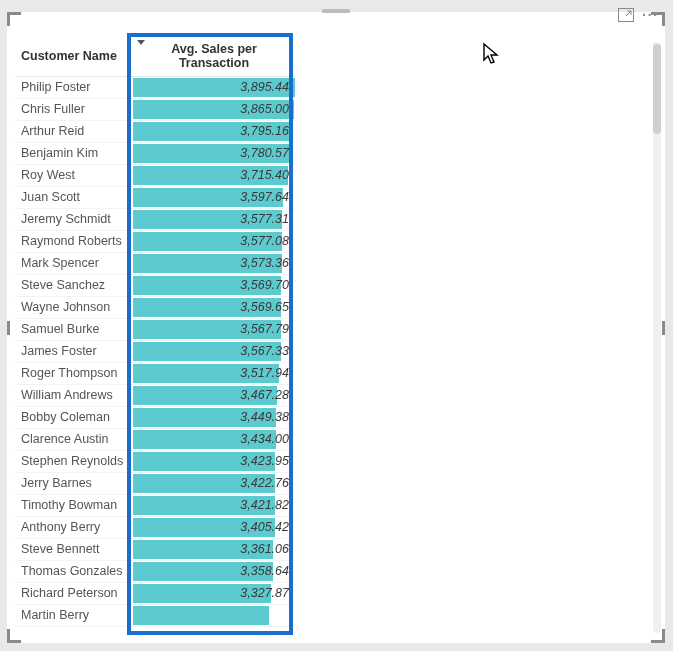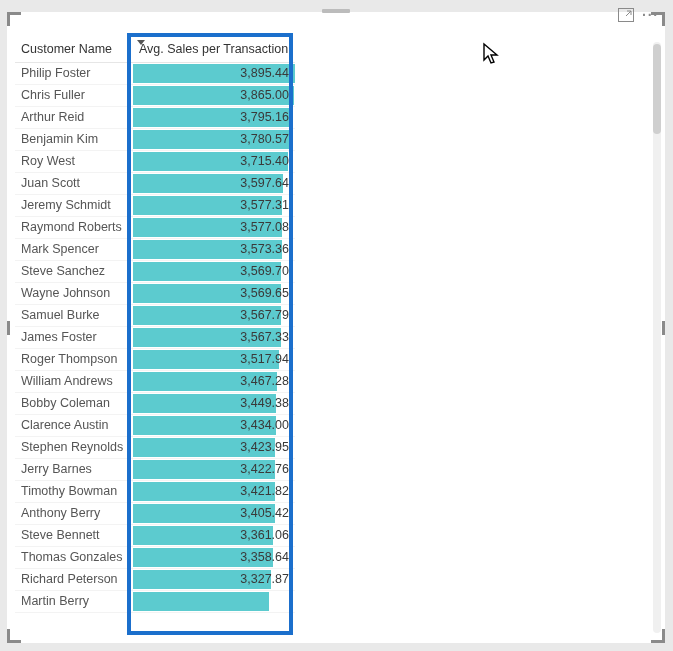--- a/index.html
+++ b/index.html
@@ -23,38 +23,38 @@
 
     .toolbar { position:absolute; top:-4px; right:6px; display:flex; gap:8px; color:#8a8a8a; }
     .toolbar span { font-size:14px; line-height:14px; user-select:none; }
     .dots span{letter-spacing:1px;font-weight:bold;}
 
     
     .tbl-wrap { position:absolute; left:8px; top:26px; right:8px; bottom:6px; overflow:hidden; }
     table { border-collapse:collapse; width:280px; table-layout:fixed; }
     col.c1 { width:118px;} col.c2{width:162px;}
     thead th {
-      font-size:12.5px; font-weight:400; color:#333; text-align:left; padding:4px 6px 6px;
+      font-size:12.5px; font-weight:700; color:#333; text-align:left; padding:4px 6px 6px;
       border-bottom:1px solid #e6e6e6;
     }
-    thead th:last-child { text-align:left; position:relative; }
+    thead th:last-child { text-align:center; position:relative; }
     .sort-caret {
       position:absolute; left:4px; top:2px; width:0;height:0;
       border-left:4px solid transparent; border-right:4px solid transparent; border-top:5px solid #555;
     }
     tbody td {
       font-size:12.5px; color:#3a3a3a; padding:0 6px; height:21px; line-height:21px;
       border-bottom:1px solid #f3f3f3; white-space:nowrap; overflow:hidden;margin-left:20px;
     }
     tbody td.name { color:#555; }
     tbody td.val { position:relative; text-align:right; }
     tbody td.val .bar {
       position:absolute; left:0; top:1px; bottom:1px; background:#5CCBCF; z-index:0;
     }
-    tbody td.val .txt { position:relative; z-index:1; }
+    tbody td.val .txt { position:relative; z-index:1;font-style:italic; }
 
     
     .highlight {
       position:absolute; left:127px; top:33px; width:166px; height:602px;
       border:4px solid #1b6fcc; pointer-events:none;
     }
 
     
     .vscroll { position:absolute; right:4px; top:30px; bottom:10px; width:8px;
                background:#f0f0f0; border-radius:4px; }

